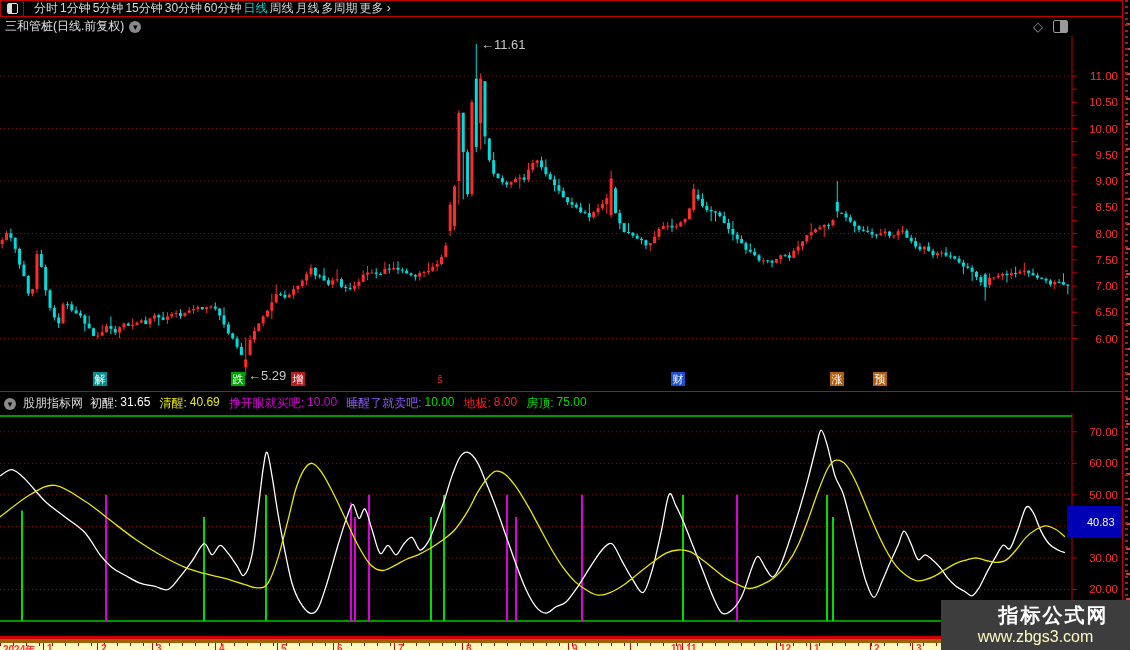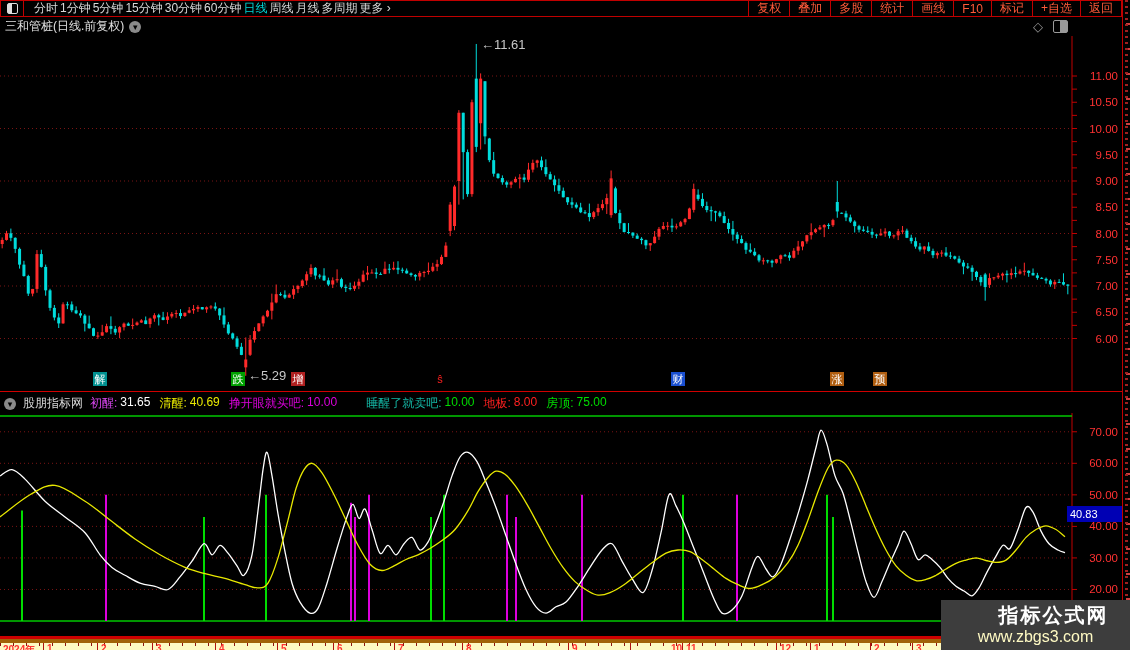--- a/index.html
+++ b/index.html
@@ -48,22 +48,22 @@
   
   .right-strip{position:absolute;top:0;left:1122px;width:8px;height:650px;background:#000;
       border-left:1px solid #c00000;box-sizing:border-box;z-index:25;
       background-image:repeating-linear-gradient(180deg,#a02020 0 2px,transparent 2px 6px),
                        repeating-linear-gradient(180deg,transparent 0 23px,#d04040 23px 25px);
       background-size:3px 100%,4px 100%;background-position:2px 0,3px 0;background-repeat:no-repeat;}
   .watermark{position:absolute;right:0;top:600px;width:189px;height:50px;background:#3d3d3d;z-index:30;
              display:flex;flex-direction:column;justify-content:center;align-items:center;}
   .wm1{color:#ffffff;font-size:20px;font-weight:bold;letter-spacing:2px;line-height:24px;margin-left:36px;}
   .wm2{color:#fef9c3;font-size:16px;line-height:20px;}
-  .valuebox{position:absolute;left:1067px;top:506px;width:55px;height:16px;background:#0000b4;
-            color:#ffffff;font-size:11px;display:flex;align-items:center;padding-left:3px;
+  .valuebox{position:absolute;left:1067px;top:506px;width:55px;height:32px;background:#0000b4;
+            color:#ffffff;font-size:11px;display:flex;align-items:center;padding-left:20px;
             box-sizing:border-box;z-index:20;}
 </style>
 </head>
 <body>
 
 <div class="app">
 
   <div class="toolbar">
     <div class="tb-iconbox">
         <div class="glyph"></div>
@@ -73,31 +73,20 @@
         <span class="tb-item">1分钟</span>
         <span class="tb-item">5分钟</span>
         <span class="tb-item">15分钟</span>
         <span class="tb-item">30分钟</span>
         <span class="tb-item">60分钟</span>
         <span class="tb-item active">日线</span>
         <span class="tb-item">周线</span>
         <span class="tb-item">月线</span>
         <span class="tb-item">多周期</span>
         <span class="tb-item">更多 ›</span>
-      </div>
-    <div class="tb-right" id="tb-right">
-        <span class="tb-btn">复权</span>
-        <span class="tb-btn">叠加</span>
-        <span class="tb-btn">多股</span>
-        <span class="tb-btn">统计</span>
-        <span class="tb-btn">画线</span>
-        <span class="tb-btn">F10</span>
-        <span class="tb-btn">标记</span>
-        <span class="tb-btn">+自选</span>
-        <span class="tb-btn">返回</span>
       </div>
   </div>
 
   <div class="titlebar">
     <span class="stock-title">三和管桩(日线.前复权)</span>
     <span class="circle-ico">▾</span>
     <div class="title-right">
       <span class="diamond">◇</span>
       <span class="winico"></span>
     </div>
@@ -653,33 +642,33 @@
         <text x="880" y="347" fill="#ffffff" font-size="11" text-anchor="middle">预</text>
         <line x1="0" y1="355.5" x2="1130" y2="355.5" stroke="#d00000" stroke-width="1"></line>
       </svg>
   </div>
 
   <div class="ind-header">
     <span class="circle-ico" style="margin-left:4px">▾</span>
     <span class="ind-source">股朋指标网</span>
     <span id="ind-fields" style="display:flex;gap:9px">
         <span class="ind-field">
-          <span style="color: #d946ef;">初醒:</span>
+          <span style="color: #e5e5e5;">初醒:</span>
           <span style="color: rgb(255, 255, 255);">31.65</span>
         </span>
         <span class="ind-field">
           <span style="color: rgb(232, 232, 0);">清醒:</span>
           <span style="color: rgb(232, 232, 0);">40.69</span>
         </span>
         <span class="ind-field">
           <span style="color: rgb(220, 0, 220);">挣开眼就买吧:</span>
           <span style="color: rgb(220, 0, 220);">10.00</span>
         </span>
         <span class="ind-field">
-          <span style="color: #14b8a6; margin-left: 20px;">睡醒了就卖吧:</span>
+          <span style="color: #8b5cf6;">睡醒了就卖吧:</span>
           <span style="color: rgb(0, 220, 0);">10.00</span>
         </span>
         <span class="ind-field">
           <span style="color: rgb(255, 32, 32);">地板:</span>
           <span style="color: rgb(255, 32, 32);">8.00</span>
         </span>
         <span class="ind-field">
           <span style="color: rgb(0, 220, 0);">房顶:</span>
           <span style="color: rgb(0, 220, 0);">75.00</span>
         </span>

